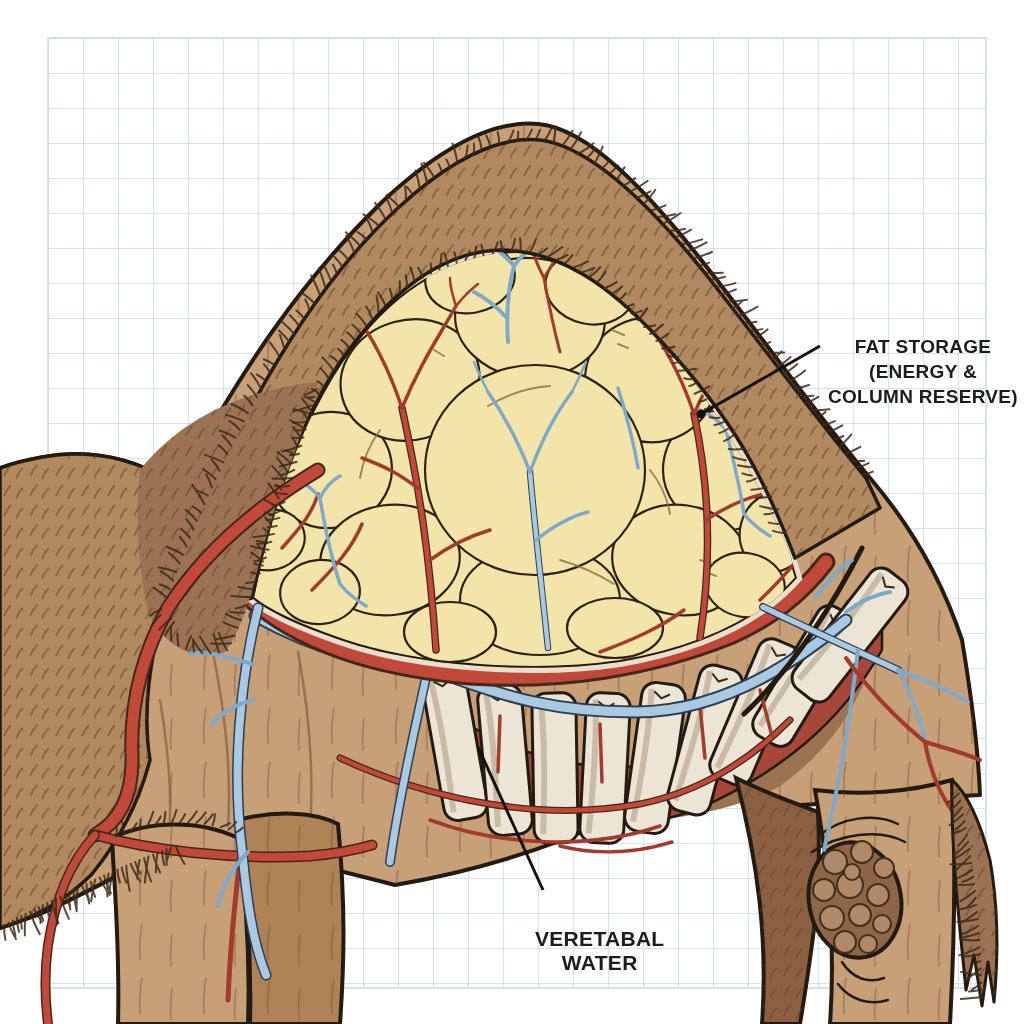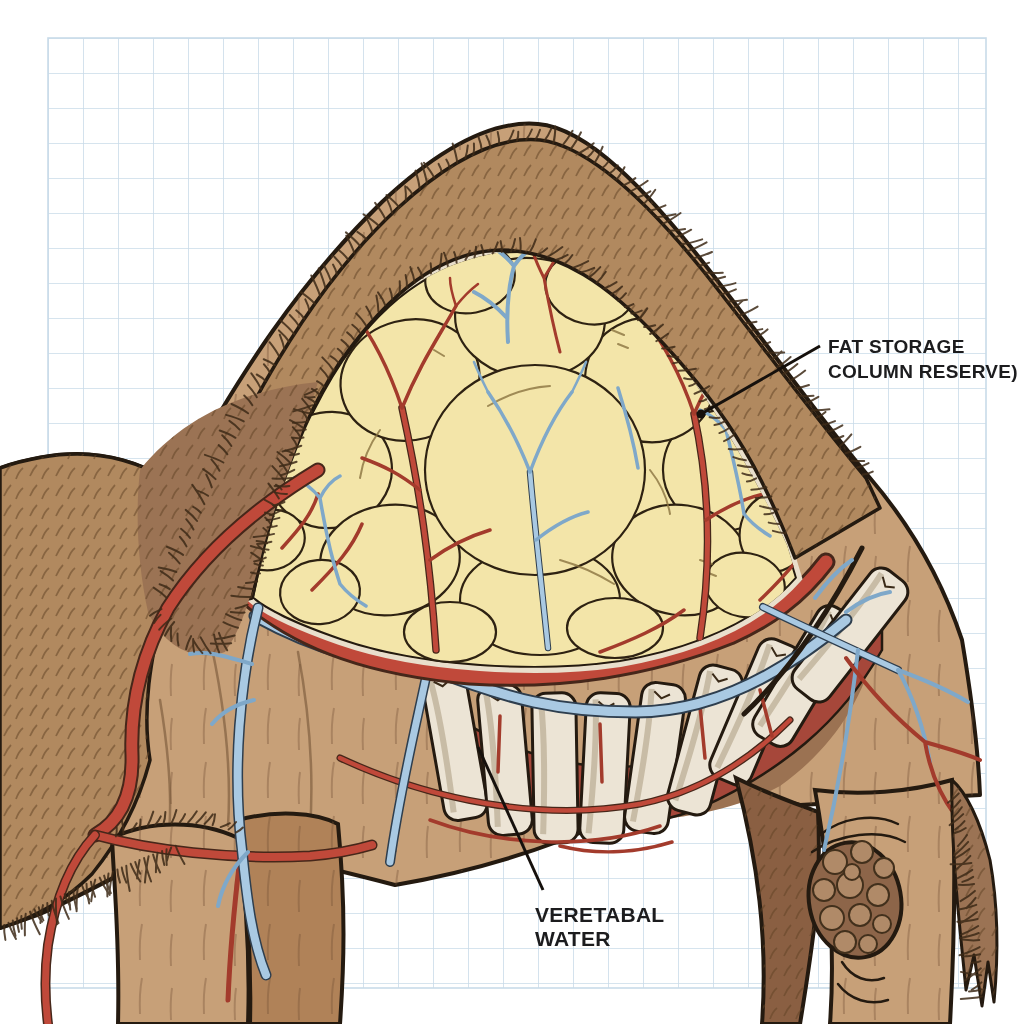--- a/index.html
+++ b/index.html
@@ -1,21 +1,21 @@
 <!DOCTYPE html>
 <html><head>
 <meta charset="utf-8">
 <style>
   html,body{margin:0;padding:0;background:#fff;}
   .stage{position:relative;width:1024px;height:1024px;overflow:hidden;background:#86efac;
-         font-family:"Liberation Sans",sans-serif;}
+         font-family:"Liberation Sans",sans-serif;text-align:center;}
   .stage svg{position:absolute;inset:0;}
   .label{position:absolute;font-weight:700;color:#1c1c1e;letter-spacing:.3px;white-space:nowrap;}
   .label-fat{left:828px;top:334px;font-size:19px;line-height:25px;}
-  .label-vert{left:535px;top:903px;font-size:21px;line-height:24px;}
+  .label-vert{left:535px;top:927px;font-size:21px;line-height:24px;}
   .u{fill:none;stroke:#46271a;stroke-linecap:round;stroke-linejoin:round;}
   .art{fill:none;stroke:#c0493a;stroke-linecap:round;stroke-linejoin:round;}
   .artd{fill:none;stroke:#a33b2c;stroke-linecap:round;stroke-linejoin:round;}
   .vub{fill:none;stroke:#2e3e4e;stroke-linecap:round;stroke-linejoin:round;}
   .ven{fill:none;stroke:#a9c9e2;stroke-linecap:round;stroke-linejoin:round;}
   .vend{fill:none;stroke:#7fa8c9;stroke-linecap:round;stroke-linejoin:round;}
   .ink{fill:none;stroke:#241a10;stroke-linecap:round;stroke-linejoin:round;}
   .soft{fill:none;stroke:#6e4e32;stroke-linecap:round;opacity:.55;}
   .lob{fill:#f3e5a9;stroke:#2e2212;stroke-width:2.2;}
   .fatmark{fill:none;stroke:#8a7340;stroke-width:2;stroke-linecap:round;opacity:.8;}
@@ -604,19 +604,20 @@
 
   <g>
     <line class="leader" x1="820" y1="346" x2="701" y2="414"></line>
     <circle cx="701" cy="414" r="4.5" fill="#15100c"></circle>
     <line class="leader" x1="543" y1="890" x2="478" y2="747"></line>
   </g>
 </svg>
 
 <div class="label label-fat">
   <div>FAT STORAGE</div>
+  <div>(ENERGY &amp;</div>
   <div>COLUMN RESERVE)</div>
 </div>
 <div class="label label-vert">
   <div>VERETABAL</div>
   <div>WATER</div>
 </div>
 </div>
 
 </body></html>

